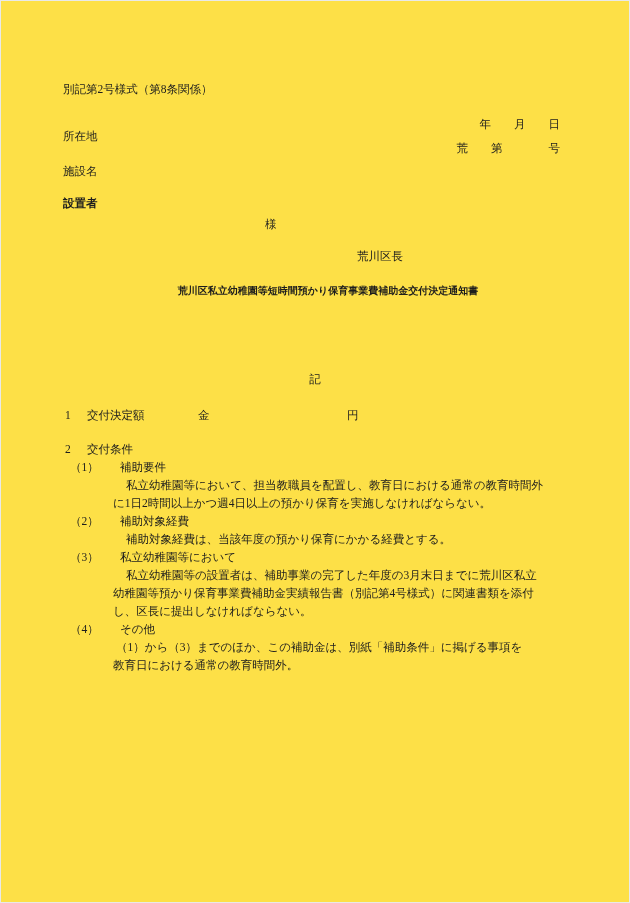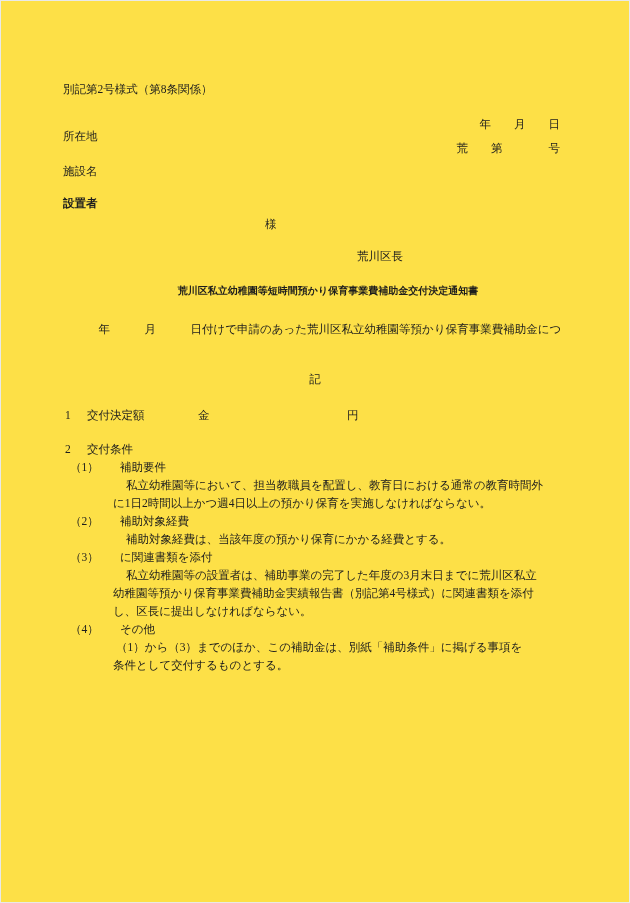--- a/index.html
+++ b/index.html
@@ -43,21 +43,20 @@
 
   <div class="ln" style="left:63px; top:127px;">所在地</div>
   <div class="ln" style="left:63px; top:162px;">施設名</div>
   <div class="ln" style="left:63px; top:194px;font-weight:bold;">設置者</div>
   <div class="ln" style="left:265px; top:215px;">様</div>
 
   <div class="ln" style="left:357px; top:247px;">荒川区長</div>
 
   <div class="ln center title" style="top:283px;">荒川区私立幼稚園等短時間預かり保育事業費補助金交付決定通知書</div>
 
-  <div class="ln" style="left:87px; top:320px;">　年　　　月　　　日付けで申請のあった荒川区私立幼稚園等預かり保育事業費補助金につ</div>
 
   <div class="ln center" style="top:370px;">記</div>
 
   <div>
     <span class="ln" style="left:65px;  top:406px;">1</span>
     <span class="ln" style="left:87px;  top:406px;">交付決定額</span>
     <span class="ln" style="left:198px; top:406px;">金</span>
     <span class="ln" style="left:347px; top:406px;">円</span>
   </div>
 
@@ -68,24 +67,24 @@
     <span class="ln" style="left:70px;  top:458px;">（1）</span>
     <span class="ln" style="left:120px; top:458px;">補助要件</span>
     <span class="ln" style="left:126px; top:476px;">私立幼稚園等において、担当教職員を配置し、教育日における通常の教育時間外</span>
     <span class="ln" style="left:113px; top:494px;">に1日2時間以上かつ週4日以上の預かり保育を実施しなければならない。</span>
 
     <span class="ln" style="left:70px;  top:512px;">（2）</span>
     <span class="ln" style="left:120px; top:512px;">補助対象経費</span>
     <span class="ln" style="left:126px; top:530px;">補助対象経費は、当該年度の預かり保育にかかる経費とする。</span>
 
     <span class="ln" style="left:70px;  top:548px;">（3）</span>
-    <span class="ln" style="left:120px; top:548px;">に関連書類を添付</span>
+    <span class="ln" style="left:120px; top:548px;">私立幼稚園等において</span>
     <span class="ln" style="left:126px; top:566px;">私立幼稚園等の設置者は、補助事業の完了した年度の3月末日までに荒川区私立</span>
     <span class="ln" style="left:113px; top:584px;">幼稚園等預かり保育事業費補助金実績報告書（別記第4号様式）に関連書類を添付</span>
     <span class="ln" style="left:113px; top:602px;">し、区長に提出しなければならない。</span>
 
     <span class="ln" style="left:70px;  top:620px;">（4）</span>
     <span class="ln" style="left:120px; top:620px;text-align:right;">その他</span>
     <span class="ln" style="left:116px; top:638px;">（1）から（3）までのほか、この補助金は、別紙「補助条件」に掲げる事項を</span>
-    <span class="ln" style="left:113px; top:656px;">条件として交付するものとする。</span>
+    <span class="ln" style="left:113px; top:656px;">教育日における通常の教育時間外。</span>
   </div>
 
 </div>
 
 </body></html>

